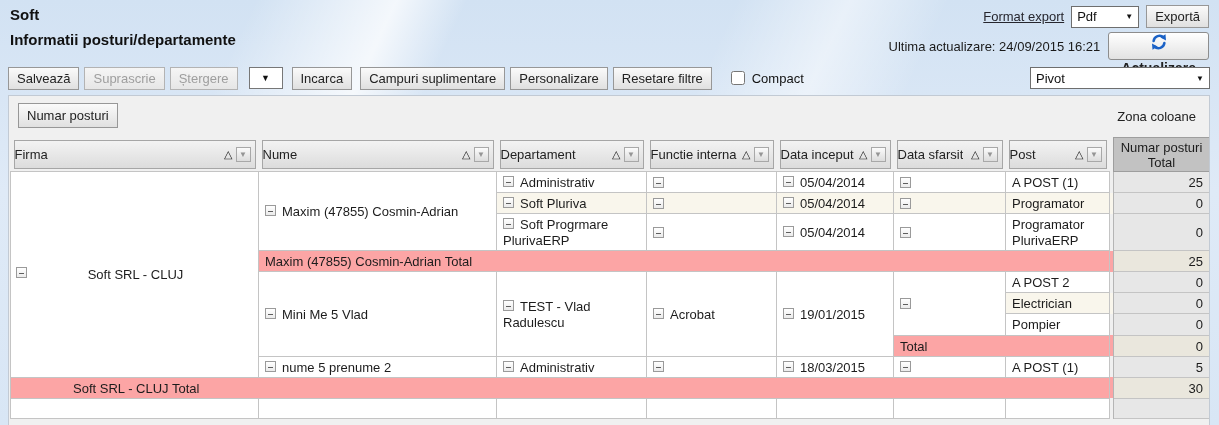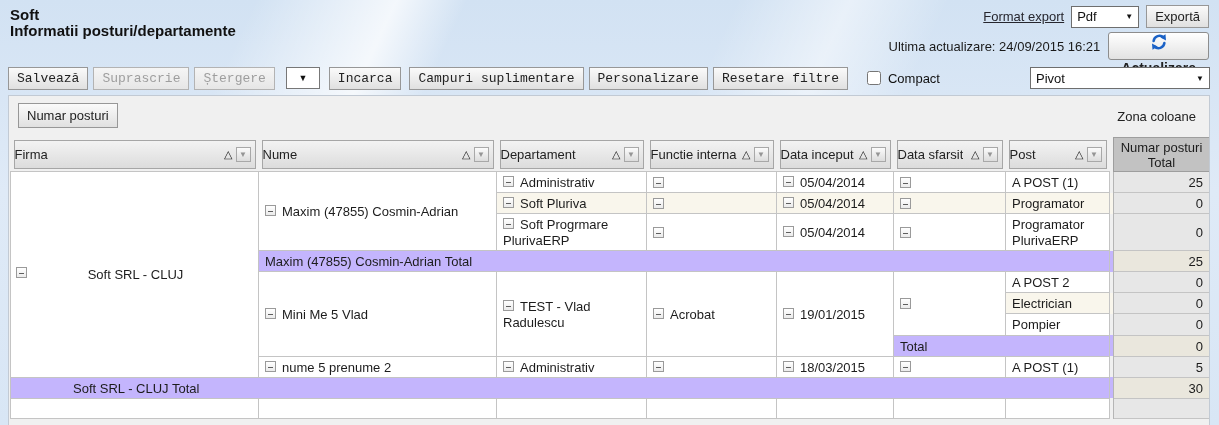--- a/index.html
+++ b/index.html
@@ -7,38 +7,38 @@
     font-family:"Liberation Sans", sans-serif; }
   body {
     position:relative;
     background:
       linear-gradient(115deg, rgba(255,255,255,0) 18%, rgba(255,255,255,.75) 28%, rgba(255,255,255,0) 33%,
                       rgba(255,255,255,0) 52%, rgba(255,255,255,.5) 60%, rgba(255,255,255,0) 67%),
       linear-gradient(180deg, #d2e2f3 0%, #dfeaf7 45%, #d8e6f5 100%);
   }
   
   .app-title { position:absolute; left:10px; top:6px; font-size:15px; font-weight:bold; color:#111; }
-  .page-title { position:absolute; left:10px; top:22px; font-size:15px; font-weight:bold; color:#111; }
+  .page-title { position:absolute; left:10px; top:31px; font-size:15px; font-weight:bold; color:#111; }
   .export-row { position:absolute; top:5px; right:10px; display:flex; align-items:center; gap:7px; height:23px; }
   .link { font-size:13px; color:#26262e; text-decoration:underline; cursor:pointer; }
   .selectbox { background:#fff; border:1px solid #6e6e6e; height:22px; display:flex; align-items:center;
     justify-content:space-between; padding:0 5px; font-size:13px; color:#111; cursor:pointer; }
   .selectbox .caret { font-size:8px; color:#111; margin-left:6px; }
   .btn { display:inline-flex; align-items:center; justify-content:center; padding:2px 8px; font-size:13px;
     color:#222; background:linear-gradient(#fafafa,#e0e0e0); border:1px solid #979797; white-space:nowrap;
     cursor:pointer; height:23px; }
   .btn.disabled { color:#9e9e9e; border-color:#b3b3b3; background:linear-gradient(#f5f5f5,#e6e6e6); cursor:default; }
   .update-row { position:absolute; top:32px; right:10px; display:flex; align-items:center; gap:8px; }
   .update-label { font-size:13px; color:#1a1a1a; }
   .refresh-btn { display:flex; align-items:center; gap:9px; height:28px; padding:0 12px;
     border:1px solid #8d8d8d; border-radius:3px; background:linear-gradient(#ffffff,#e2e2e2);
     font-size:14px; font-weight:bold; color:#222; cursor:pointer;flex-direction:column; }
   
   .toolbar { position:absolute; left:8px; right:9px; top:64px; height:28px; display:flex; align-items:center; }
-  .toolbar .btn { margin-right:5px;font-family:Liberation Mono, monospace; }
+  .toolbar .btn { margin-right:5px; }
   .mini-dd { width:34px; height:22px; background:#fff; border:1px solid #777; display:flex; align-items:center;
     justify-content:center; font-size:9px; color:#111; margin:0 9px 0 6px; cursor:pointer; }
   .compact-wrap { display:flex; align-items:center; gap:7px; margin-left:14px; font-size:13px; color:#111; }
   .compact-wrap input { width:14px; height:14px; margin:0; }
   .view-select { margin-left:auto; width:180px; height:22px; }
   
   .container { position:absolute; left:8px; right:9px; top:95px; bottom:0; background:#f0f0f0;
     border:1px solid #c2cad4; border-bottom:none; overflow:hidden; }
   .zfbar { height:23px; line-height:22px; padding-left:9px; background:#e8e8e8;
     border-bottom:1px solid #d2d2d2; font-size:13px; color:#222; }
@@ -62,21 +62,21 @@
     text-align:center; vertical-align:middle; line-height:15px; }
   .gapcol { border-top:none; border-bottom:none; border-left:1px solid #b5b5b5; border-right:1px solid #b5b5b5;
     background:#f0f0f0; padding:0; }
   thead .gapcol { border:none; }
   tbody td { border:1px solid #c4c4c4; background:#fff; padding:2px 4px 2px 6px; vertical-align:middle;
     line-height:15px; overflow:hidden; }
   tbody tr { height:20px; }
   tbody td.num { background:#e7e7e7; text-align:right; padding-right:6px; }
   tr.alt td { background:#f9f6ec; }
   tr.alt td.num { background:#e7e7e7; }
-  tr.total td { background:#c4b5fd; }
+  tr.total td { background:#fca5a5; }
   tr.total td.num { background:#eae7dd; }
   td.firma { text-align:center; position:relative; }
   td.firma .cic { position:absolute; left:5px; top:50%; margin-top:-7px; }
   td.grand { padding-left:62px; }
   td.subtotal { padding-left:6px; }
   .cic { display:inline-block; width:11px; height:11px; border:1px solid #9a9a9a;
     background:linear-gradient(#ffffff,#ebebeb); position:relative; vertical-align:-1px; margin-right:6px; }
   .cic::after { content:""; position:absolute; left:2px; right:2px; top:5px; height:1px; background:#5e5e5e; }
   .ct { vertical-align:middle; }
 </style>

